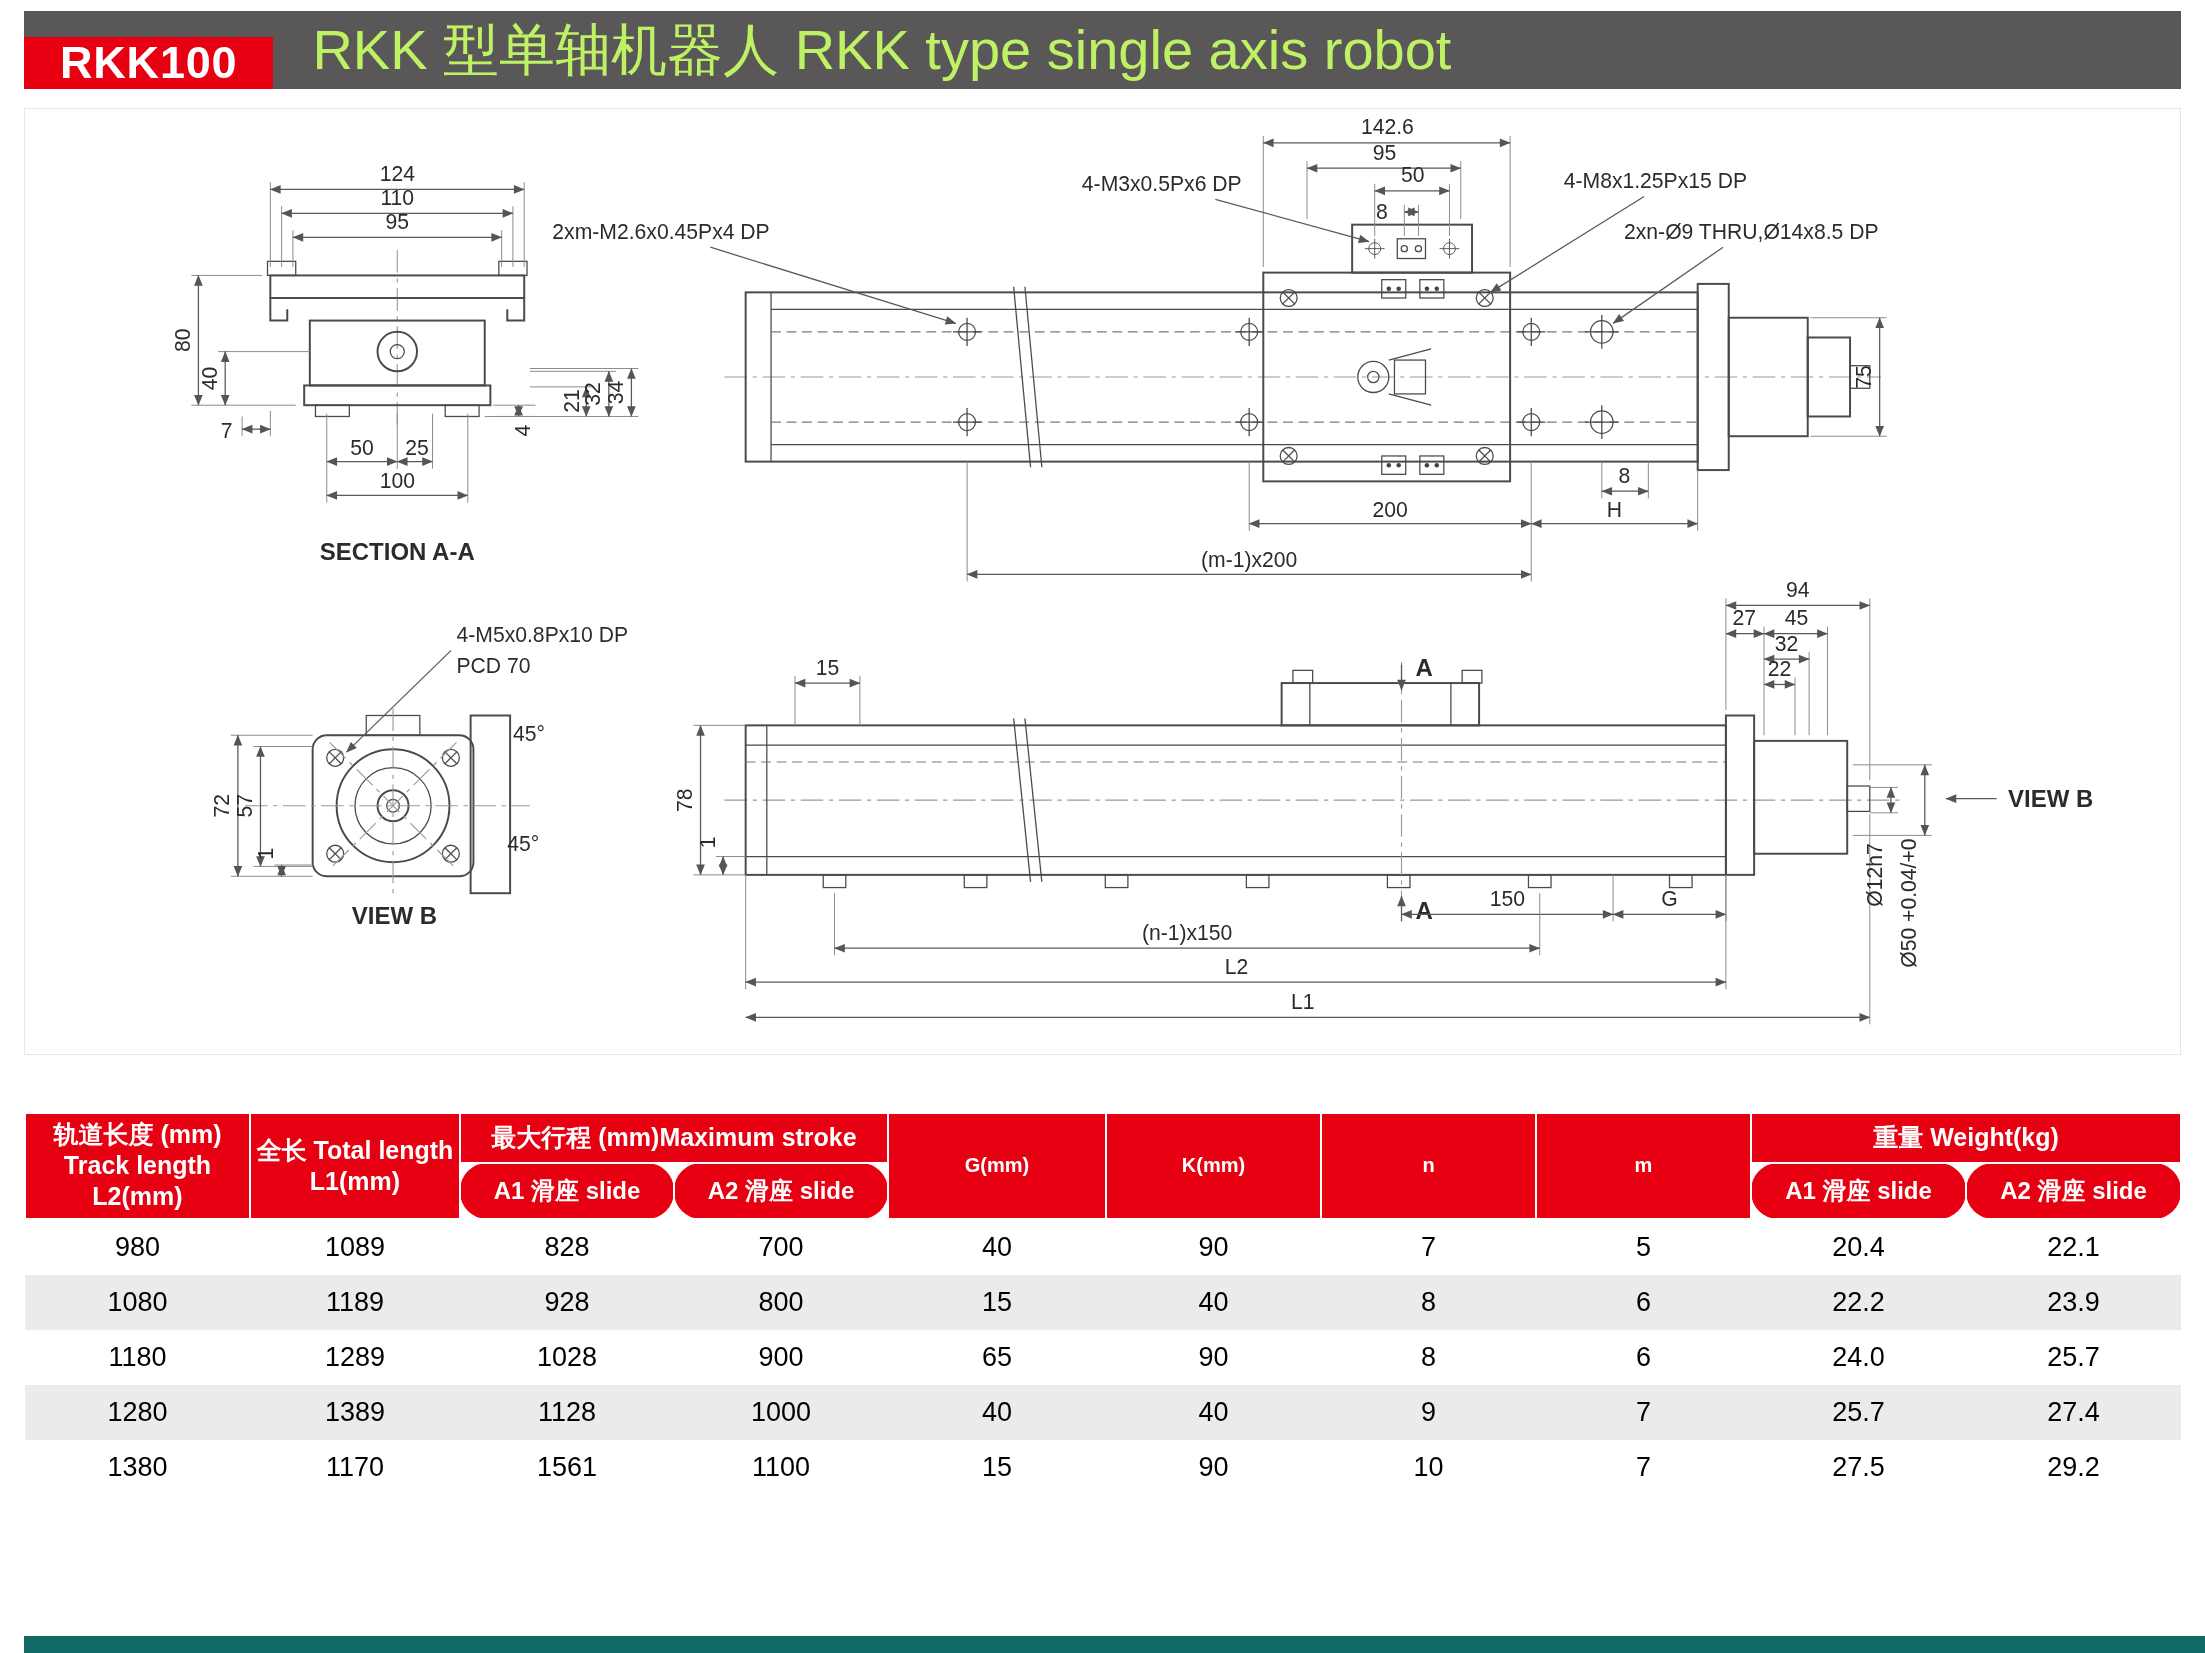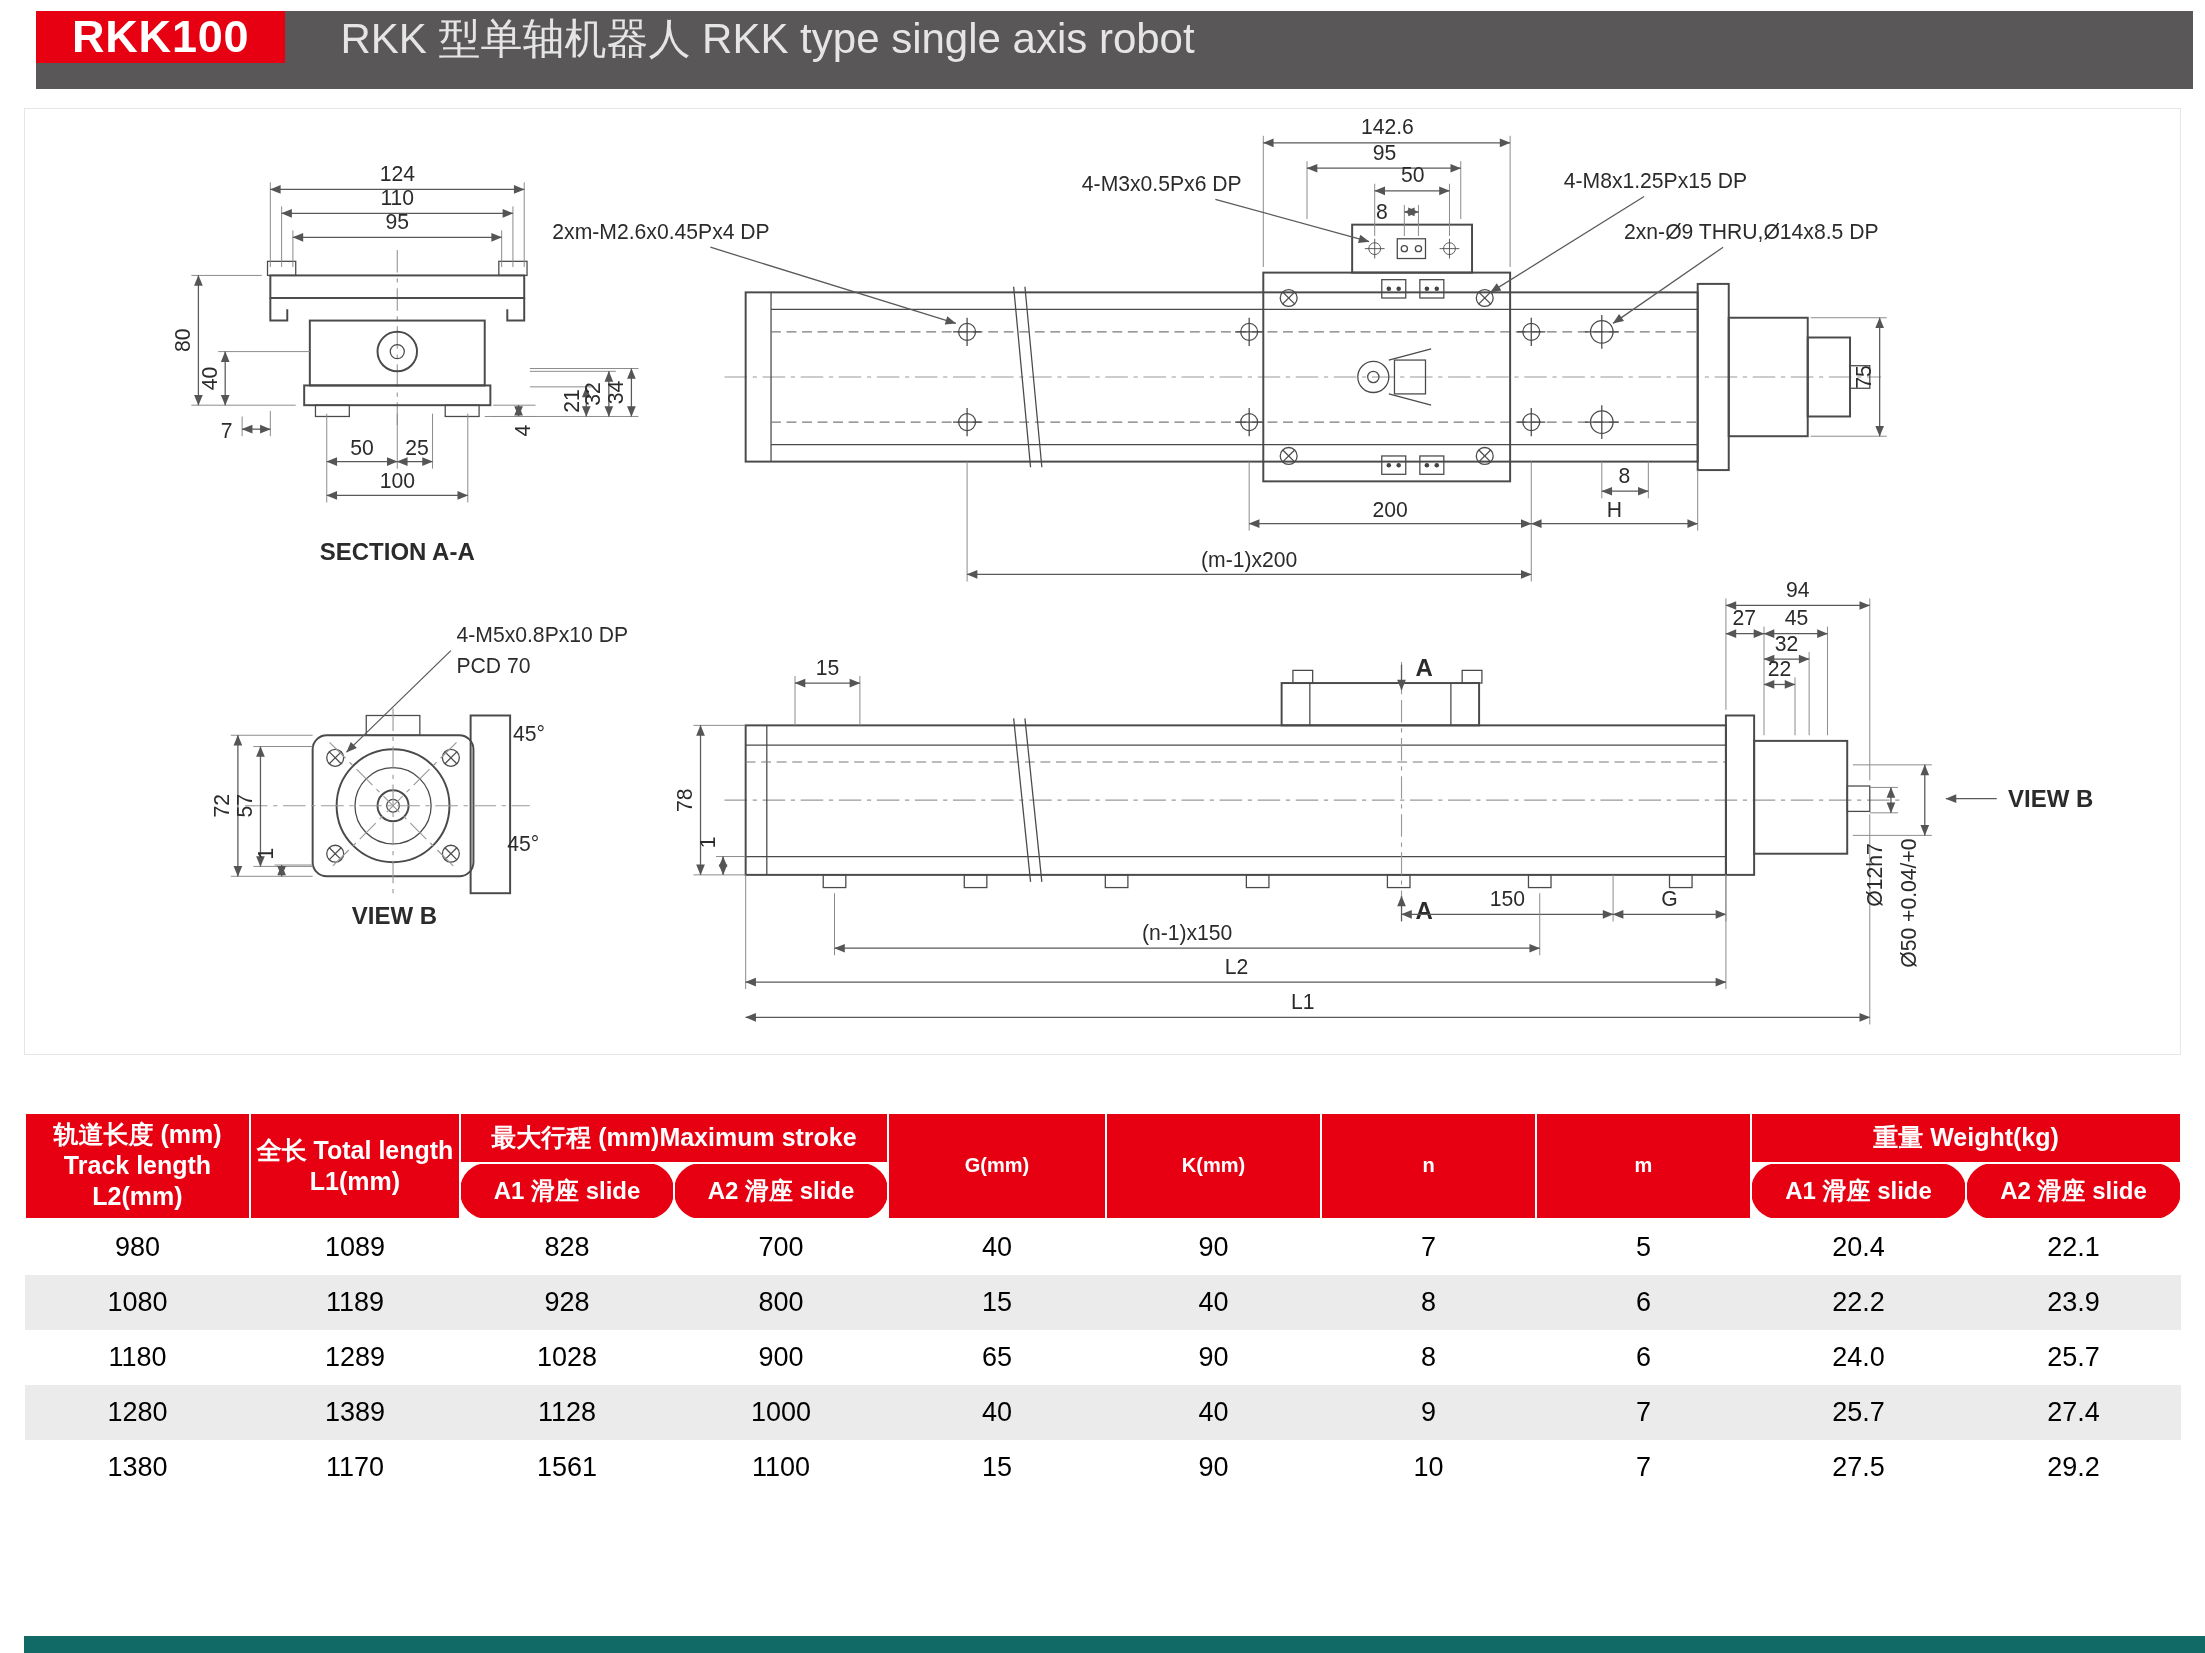--- a/index.html
+++ b/index.html
@@ -1,25 +1,25 @@
 <!DOCTYPE html>
 <html style="--accent_red: #e60012; --header_gray: #595757; --footer_teal: #116a66; --row_alt: #ebebeb; --drawing_line: #4a4a4a;font-size:13px"><head>
 <meta charset="utf-8">
 <style>
   html,body { margin:0; padding:0; background:#fff; }
   .page { position:relative; width:2205px; height:1654px; background:#fff; overflow:hidden;
           font-family:"Liberation Sans", sans-serif; }
 
   
-  .header { position:absolute; left:36px; top:11.3px; width:2157px; height:78px;
-            background:var(--header_gray,#595757); display:flex; align-items:flex-start; }
+  .header { position:absolute; left:24px; top:11.3px; width:2157px; height:78px;
+            background:var(--header_gray,#595757); display:flex; align-items:flex-end; }
   .model-badge { background:var(--accent_red,#e60012); color:#fff; font-weight:700;
                  font-size:45px; display:flex; align-items:center; padding:0 36px; letter-spacing:0.8px; }
-  .header-title { color:#e5e5e5; font-size:42px; display:flex; align-items:center;
-                  margin-left:55px; white-space:nowrap; }
+  .header-title { color:#bef264; font-size:56px; display:flex; align-items:center;
+                  margin-left:39px; white-space:nowrap; }
 
   
   .drawing-panel { position:absolute; left:24px; top:108px; width:2157px; height:947px;
                    background:#fff; border:0.8px solid #e6e6e6; box-sizing:border-box; }
   .drawing-panel svg { width:100%; height:100%; display:block; }
   .drawing-panel text { font-family:"Liberation Sans", sans-serif; }
 
   .ol  { fill:none; stroke:#4a4a4a; stroke-width:1.4; }
   .ol2 { fill:none; stroke:#4a4a4a; stroke-width:0.9; }
   .hid { fill:none; stroke:#7a7a7a; stroke-width:0.8; stroke-dasharray:7 4; }

